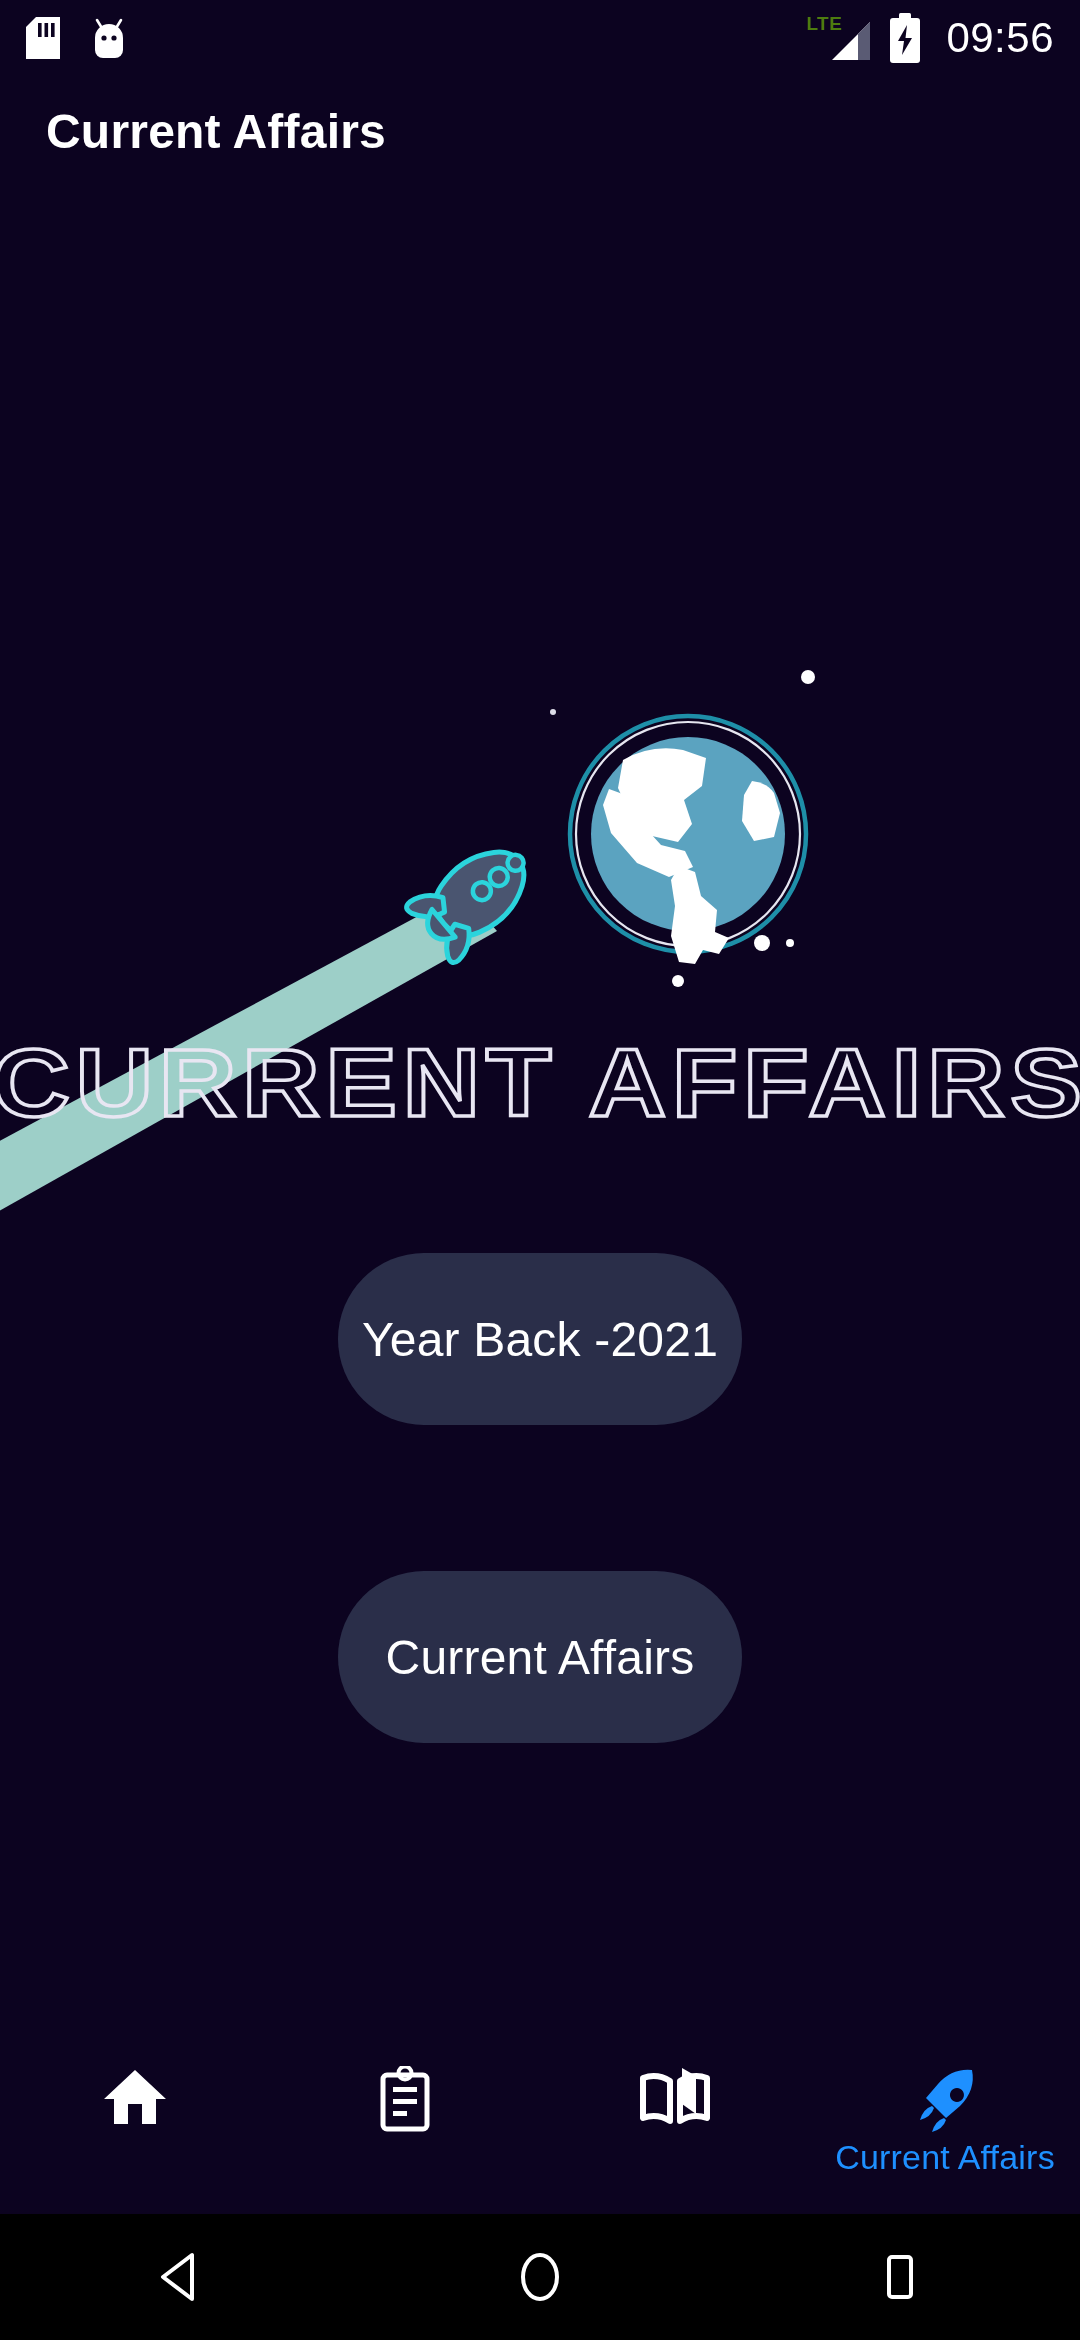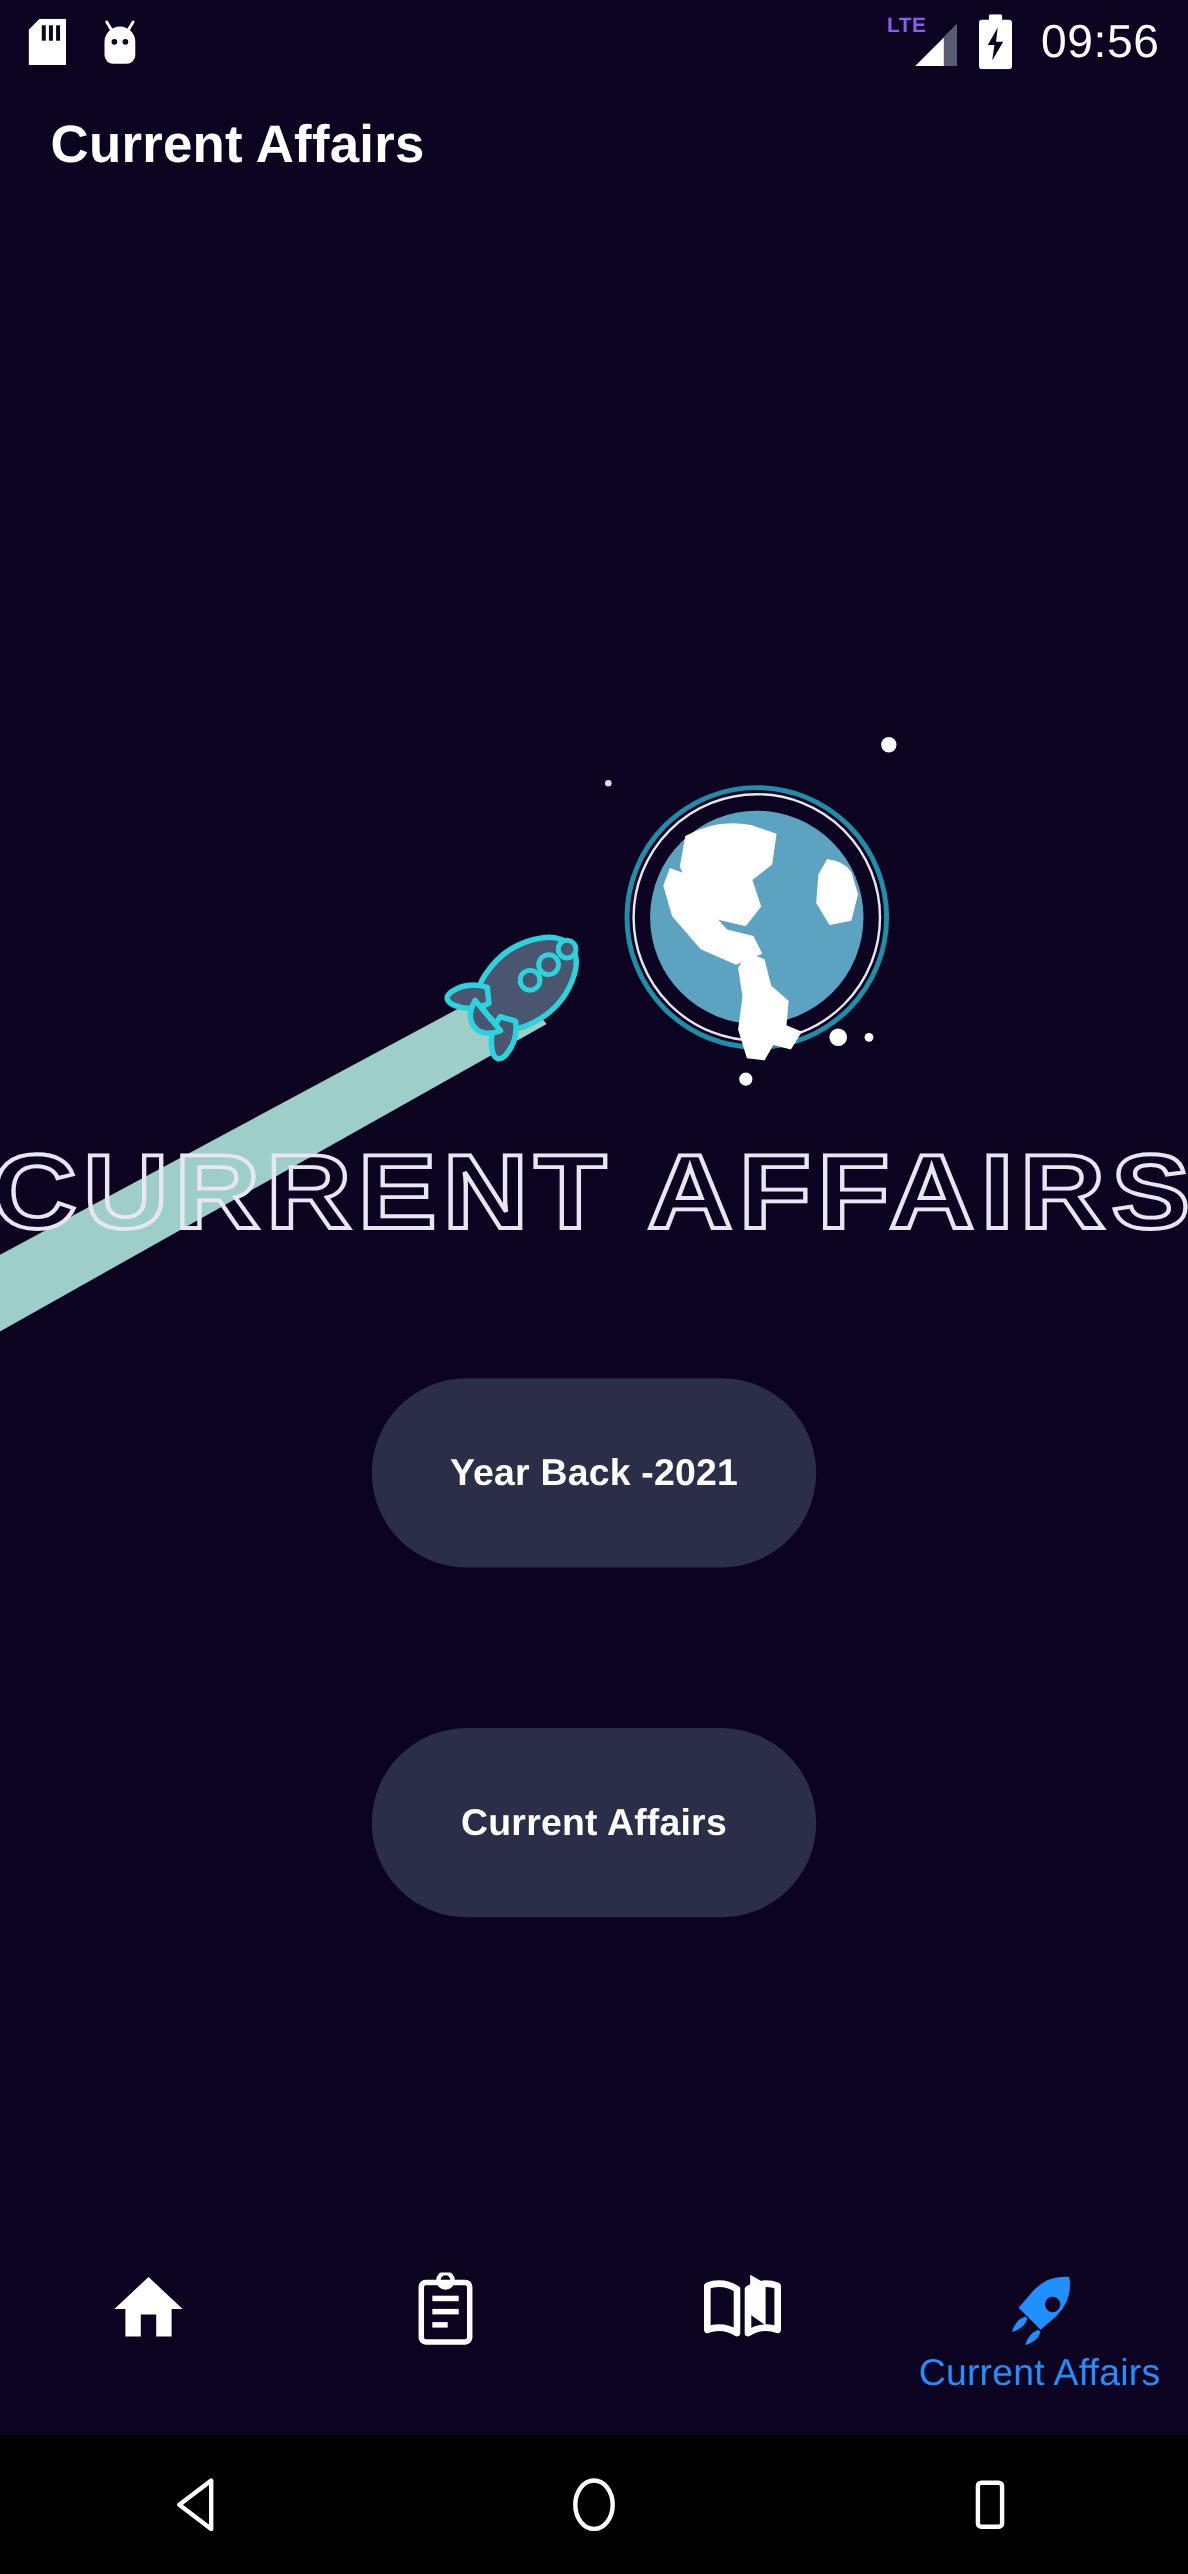--- a/index.html
+++ b/index.html
@@ -36,21 +36,21 @@
     letter-spacing:0.5px;
     margin-left:8px;
   }
   .sb-lte {
     position:relative;
     width:66px; height:46px;
   }
   .lte-text {
     position:absolute; top:-2px; left:0;
     font-size:19px; font-weight:700;
-    color:#8b5cf6; letter-spacing:0.5px;
+    color:#4d7c0f; letter-spacing:0.5px;
   }
 
   
   #app-bar {
     position:absolute; top:76px; left:0;
     width:1080px; height:110px;
     display:flex; align-items:center;
     padding-left:46px;
     z-index:30;
   }
@@ -73,22 +73,22 @@
   
   .btn {
     position:absolute;
     left:338px;
     width:404px; height:172px;
     background:#2A2E49;
     border:none;
     border-radius:86px;
     color:#ffffff;
     font-family:"Liberation Sans", sans-serif;
-    font-size:34px;
-    font-weight:700;
+    font-size:48px;
+    font-weight:400;
     letter-spacing:0.2px;
     display:flex;
     align-items:center;
     justify-content:center;
     cursor:pointer;
     z-index:20;
   }
   #btn-year-back { top:1253px; }
   #btn-current-affairs { top:1571px; }
 

